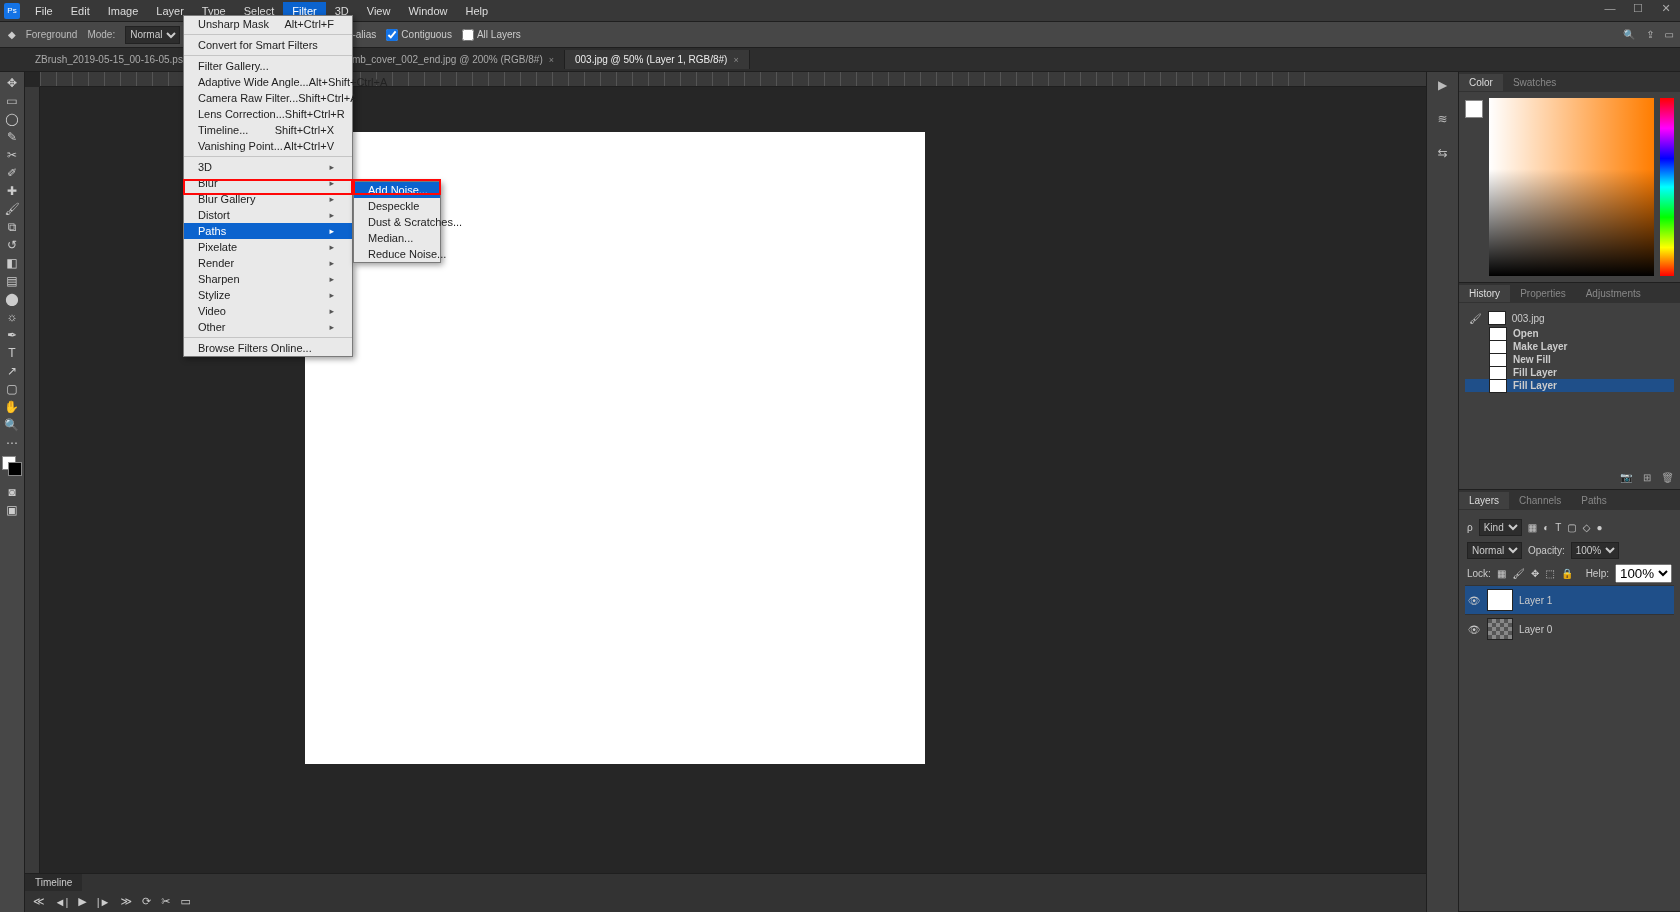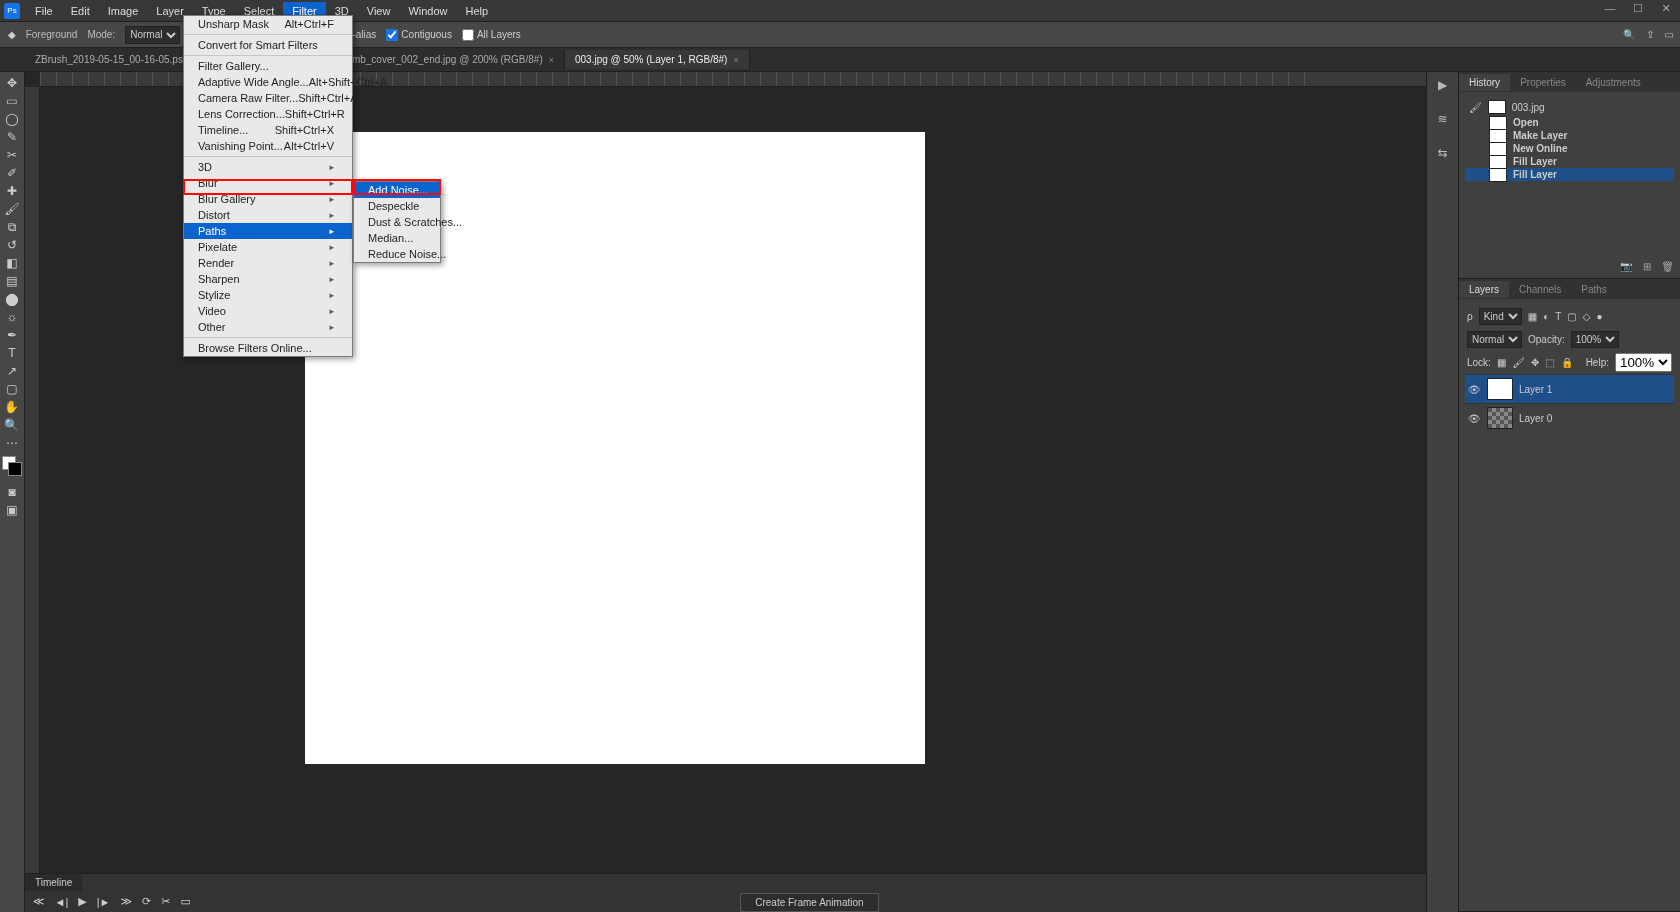--- a/index.html
+++ b/index.html
@@ -231,20 +231,31 @@
 
   <div id="rightstrip">
     <div>▶</div>
     <div>≋</div>
     <div>⇆</div>
   </div>
 
   <div id="panels">
 
 
+    <div class="panel">
+      <div class="panel-tabs">
+        <div class="panel-tab active">Color</div>
+        <div class="panel-tab">Swatches</div>
+      </div>
+      <div class="panel-body" id="colorbody">
+        <div id="color-swatch"></div>
+        <div id="color-field"></div>
+        <div id="hue-strip"></div>
+      </div>
+    </div>
 
     <div class="panel">
       <div class="panel-tabs">
         <div class="panel-tab active">History</div>
         <div class="panel-tab">Properties</div>
         <div class="panel-tab">Adjustments</div>
       </div>
       <div class="panel-body" id="history-region">
         <div class="history-item">
           <span>🖌</span>
@@ -258,21 +269,21 @@
               <span>Open</span>
             </div>
             <div class="history-item hh">
               <span style="width:14px"></span>
               <div class="history-thumb"></div>
               <span>Make Layer</span>
             </div>
             <div class="history-item hh">
               <span style="width:14px"></span>
               <div class="history-thumb"></div>
-              <span>New Online</span>
+              <span>New Fill</span>
             </div>
             <div class="history-item hh">
               <span style="width:14px"></span>
               <div class="history-thumb"></div>
               <span>Fill Layer</span>
             </div>
             <div class="history-item hh sel">
               <span style="width:14px"></span>
               <div class="history-thumb"></div>
               <span>Fill Layer</span>
@@ -343,23 +354,20 @@
   <div class="tl-tab">Timeline</div>
   <div class="tl-row">
     <span>≪</span>
     <span>◄|</span>
     <span>▶</span>
     <span>|►</span>
     <span>≫</span>
     <span>⟳</span>
     <span>✂</span>
     <span>▭</span>
-    <div class="tl-center">
-      <span class="tl-btn">Create Frame Animation</span>
-    </div>
   </div>
 </div>
 
 <div class="dropdown" id="filter-menu">
   <div class="drow">
     <span>Unsharp Mask</span>
       <span>Alt+Ctrl+F</span>
   </div>
   <hr>
   <div class="drow">

